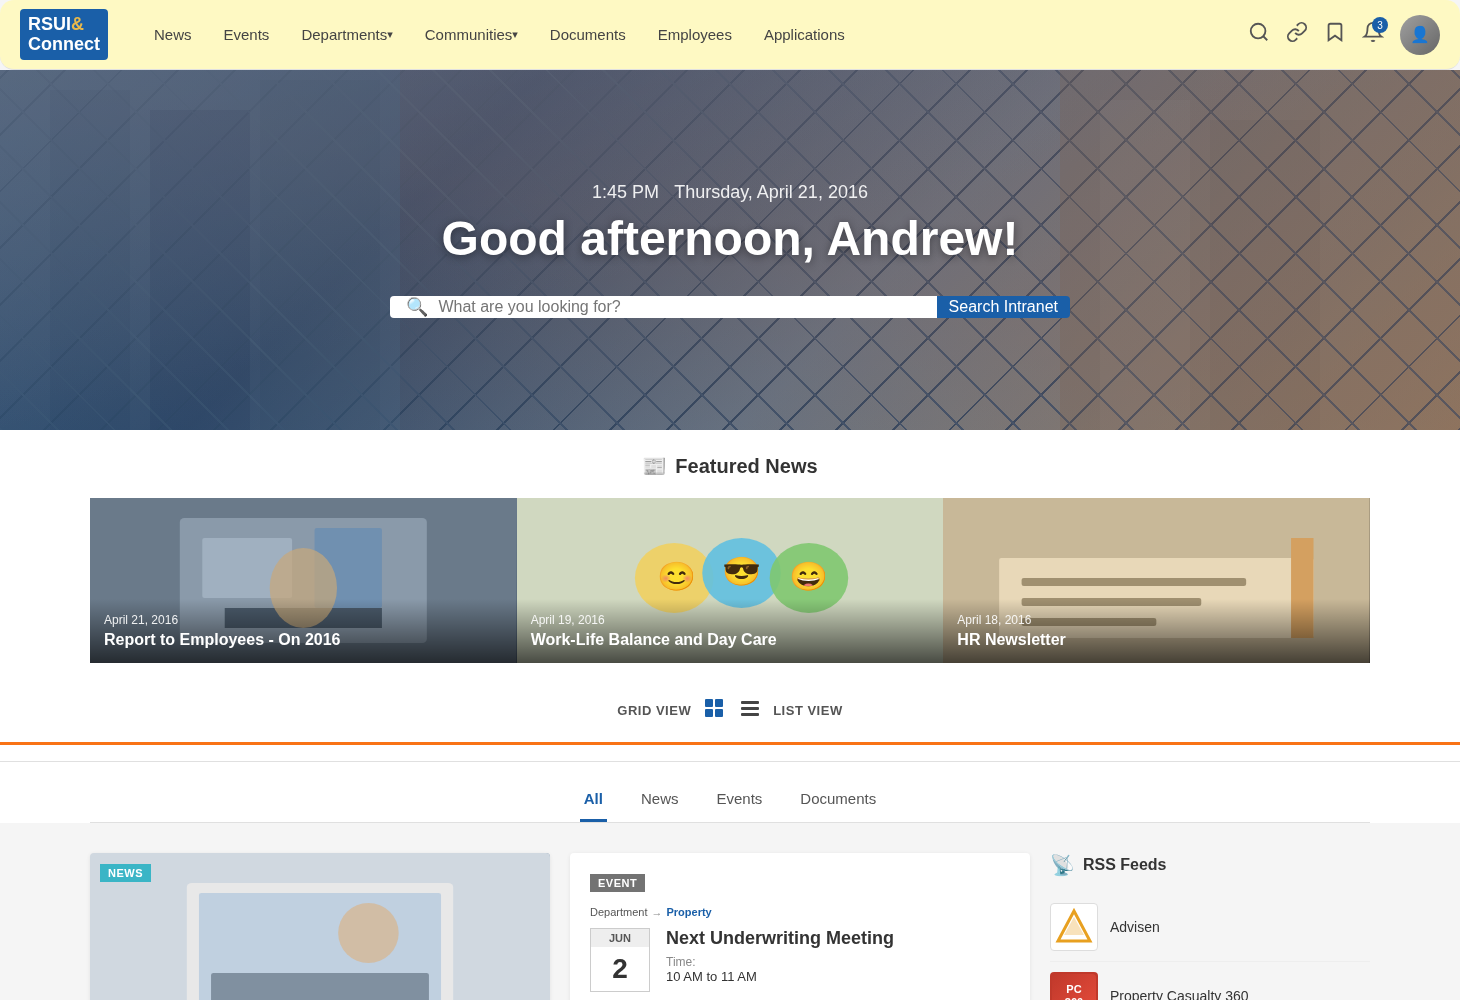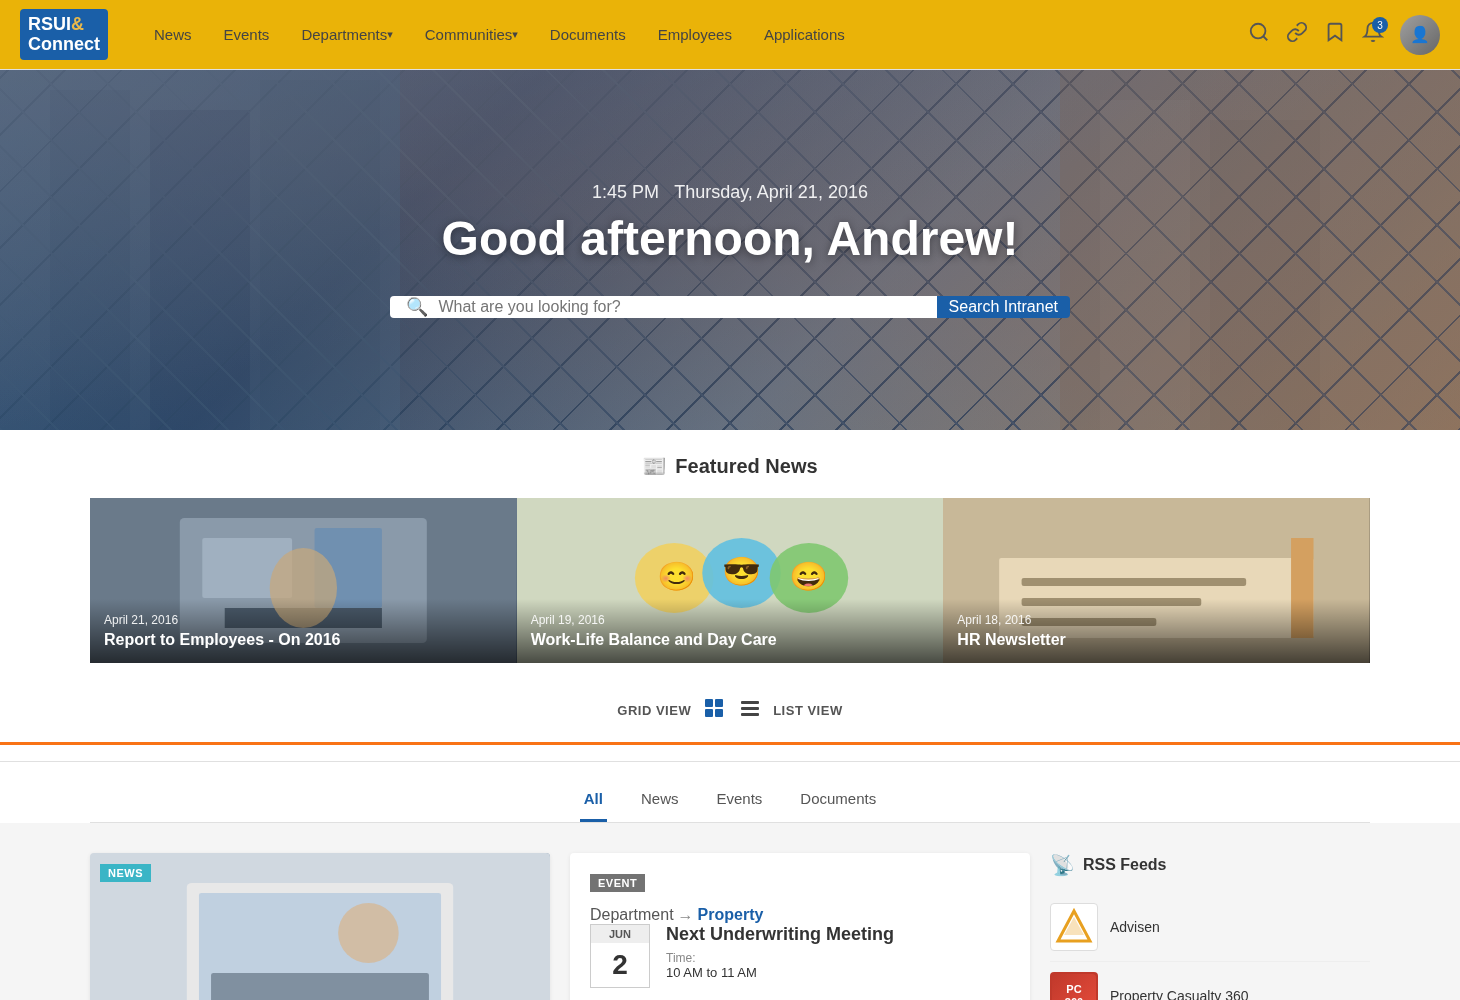--- a/index.html
+++ b/index.html
@@ -1,22 +1,22 @@
 <!DOCTYPE html>
 <html><head>
   <meta charset="utf-8">
   <style>
     * { box-sizing: border-box; margin: 0; padding: 0; }
     body { font-family: 'Segoe UI', Arial, sans-serif; background: #f5f5f5; color: #333; }
 
     
     .navbar {
-      display: flex; align-items: center; background: #eab308;
+      display: flex; align-items: center; background: #fef9c3;
       border-bottom: 1px solid #e0e0e0; height: 70px; padding: 0 20px;
-      position: relative; z-index: 10;
+      position: relative; z-index: 10; border-radius: 14px;
     }
     .logo-wrap { display: flex; align-items: center; margin-right: 30px; }
     .logo-box { background: #1a5fa8; color: #fff; font-weight: 900; font-size: 18px; padding: 6px 8px; border-radius: 4px; line-height: 1.1; }
     .logo-amp { color: #e8b84b; }
     .nav-links { display: flex; gap: 0; flex: 1; }
     .nav-item { padding: 0 16px; font-size: 15px; color: #444; cursor: pointer; height: 70px; display: flex; align-items: center; text-decoration: none; }
     .nav-item.has-arrow::after { content: ' ▾'; font-size: 11px; }
     .nav-right { display: flex; align-items: center; gap: 16px; margin-left: auto; }
     .nav-icon-btn { background: none; border: none; cursor: pointer; color: #555; font-size: 20px; position: relative; }
     .badge { background: #1a5fa8; color: #fff; font-size: 10px; border-radius: 50%; width: 16px; height: 16px; display: flex; align-items: center; justify-content: center; position: absolute; top: -4px; right: -4px; }
@@ -77,21 +77,21 @@
     .content-grid { display: grid; grid-template-columns: 1fr 1fr 320px; gap: 20px; padding: 30px 90px; }
 
     
     .news-card { background: #fff; border-radius: 4px; overflow: hidden; cursor: pointer; box-shadow: 0 1px 4px rgba(0,0,0,0.08); }
     .news-badge { display: inline-block; background: #3ab5c6; color: #fff; font-size: 11px; font-weight: 700; padding: 3px 8px; letter-spacing: 0.5px; }
     .news-img-bg { width: 100%; height: 185px; }
 
     
     .event-card { background: #fff; border-radius: 4px; padding: 20px; box-shadow: 0 1px 4px rgba(0,0,0,0.08); }
     .event-badge { display: inline-block; background: #737373; color: #fff; font-size: 11px; font-weight: 700; padding: 3px 8px; letter-spacing: 0.5px; margin-bottom: 14px; }
-    .event-dept { font-size: 16px; color: #555; display: flex; align-items: center; gap: 4px; }
+    .event-dept { font-size: 11px; color: #555; margin-bottom: 10px; display: flex; align-items: center; gap: 4px; }
     .event-dept-arrow { color: #888; }
     .event-dept-sub { color: #1a5fa8; font-weight: 600; }
     .event-body { display: flex; gap: 16px; align-items: flex-start; }
     .event-cal { border: 1px solid #ccc; border-radius: 0; text-align: center; min-width: 60px; overflow: hidden; }
     .event-cal-month { background: #eee; font-size: 11px; font-weight: 700; padding: 3px; text-transform: uppercase; color: #555; }
     .event-cal-day { font-size: 28px; font-weight: 700; padding: 6px; color: #333; }
     .event-title { font-size: 18px; font-weight: 700; color: #333; margin-bottom: 6px; }
     .event-time-label { font-size: 12px; color: #888; }
     .event-time { font-size: 13px; color: #333; }
 

